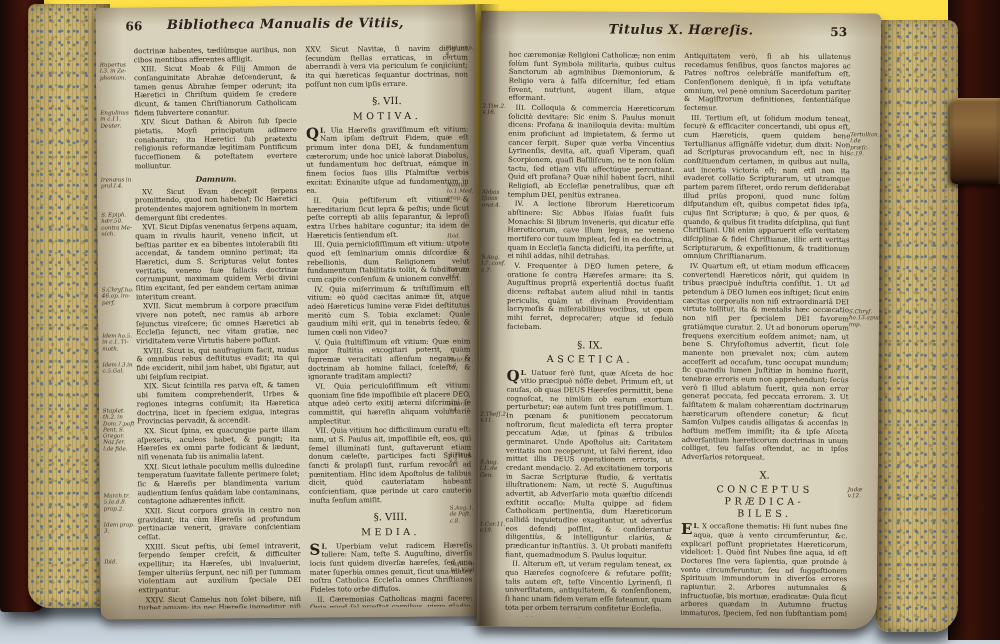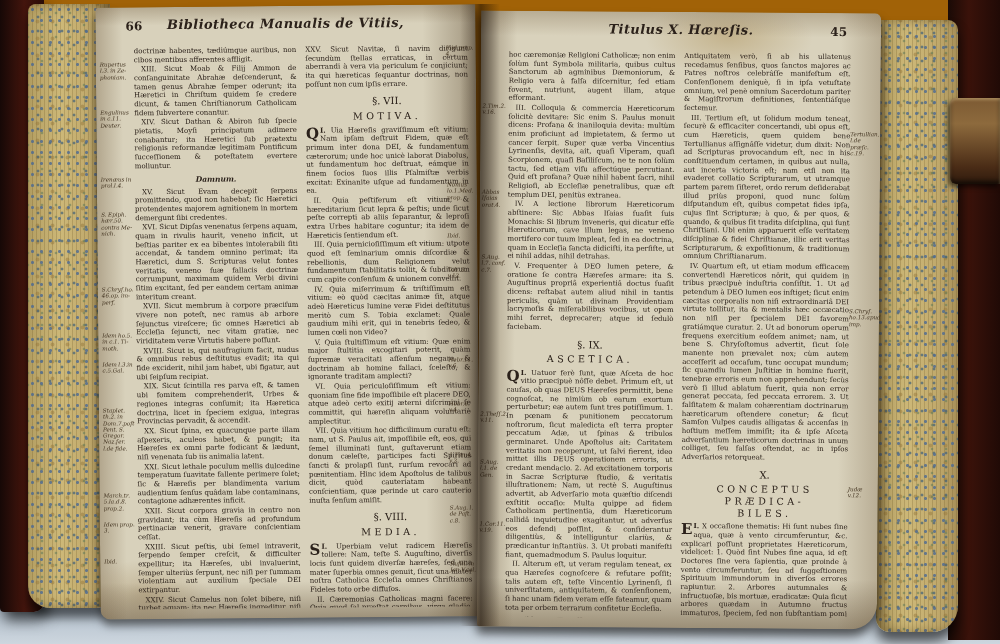--- a/index.html
+++ b/index.html
@@ -1,17 +1,17 @@
 <!DOCTYPE html>
 <html><head>
 <meta charset="utf-8">
 <style>
   html,body{margin:0;padding:0;background:#17100d;}
   #scene{position:relative;width:1000px;height:644px;overflow:hidden;
-         font-family:"DejaVu Serif","Liberation Serif",serif;background:#a16207;}
+         font-family:"DejaVu Serif","Liberation Serif",serif;background:#fde047;}
   
   .table-surface{position:absolute;left:0;right:0;bottom:0;height:52px;
     background:linear-gradient(180deg,#8ea1b1 0%,#b7c3cf 45%,#cdd6de 100%);}
   
   .cover-left{position:absolute;left:0;top:0;width:44px;height:612px;
     background:linear-gradient(90deg,#160806 0%,#43150d 55%,#2a0d08 100%);
     border-radius:0 0 10px 4px;box-shadow:4px 8px 14px rgba(0,0,0,.7);}
   .cover-right{position:absolute;left:948px;top:0;width:52px;height:640px;
     background:linear-gradient(90deg,#1a0a06,#3a120a 40%,#200a06);}
   .clasp{position:absolute;left:950px;top:98px;width:50px;height:86px;border-radius:6px 0 0 6px;
@@ -146,21 +146,21 @@
       <div class="mnote mn-inner-right" style="top: 352px;">Hebr.11. v.6.</div>
       <div class="mnote mn-inner-right" style="top: 396px;">Hebr.6. v.4.</div>
       <div class="mnote mn-inner-right" style="top: 447px;">1.Tim.4. v.2.</div>
       <div class="mnote mn-inner-right" style="top: 500px;">S.Aug. l. de Paſt. c.8.</div>
       <div class="mnote mn-inner-right" style="top: 556px;">Rufin. in Jan.V.cal.</div>
     </div>
 
   <div class="page page-right">
     <div class="phead">
       <span class="ptitle">Titulus X. Hæreſis.</span>
-      <span class="pnum-r">45</span>
+      <span class="pnum-r">53</span>
     </div>
     <div class="cols">
       <div class="col">
           <p class="para noindent">hoc cæremoniæ Religioni Catholicæ; non enim ſolùm ſunt Symbola militaria, quibus cultus Sanctorum ab agminibus Dæmoniorum, &amp; Religio vera à falſa diſcernitur, ſed etiam fovent, nutriunt, augent illam, atque efformant.</p>
           <p class="para">III. Colloquia &amp; commercia Hæreticorum ſolicitè devitare: Sic enim S. Paulus monuit dicens: Profana &amp; inaniloquia devita: multùm enim proficiunt ad impietatem, &amp; ſermo ut cancer ſerpit. Super quæ verba Vincentius Lyrinenſis, devita, ait, quaſi Viperam, quaſi Scorpionem, quaſi Baſiliſcum, ne te non ſolùm tactu, ſed etiam viſu affectúque percutiant. Quid eſt profana? Quæ nihil habent ſacri, nihil Religioſi, ab Eccleſiæ penetralibus, quæ eſt templum DEI, penitùs extranea.</p>
           <p class="para">IV. A lectione librorum Hæreticorum abſtinere: Sic Abbas Iſaias ſuaſit ſuis Monachis: Si librum inveneris, qui dicatur eſſe Hæreticorum, cave illum legas, ne veneno mortifero cor tuum impleat, ſed in ea doctrina, quam in Eccleſia ſancta didiciſti, ita perſiſte, ut ei nihil addas, nihil detrahas.</p>
           <p class="para">V. Frequenter à DEO lumen petere, &amp; oratione ſe contra Hæreſes armare: ita S. Auguſtinus propriâ experientiâ doctus ſuaſit dicens: reſtabat autem aliud nihil in tantis periculis, quàm ut divinam Providentiam lacrymoſis &amp; miſerabilibus vocibus, ut opem mihi ferret, deprecarer; atque id ſedulò faciebam.</p>
           <div class="sect">§. IX.</div>
           <div class="bighead">ASCETICA.</div>
           <p class="para noindent"><span class="pnum">I. </span><span class="dropcap">Q</span>Uatuor ferè ſunt, quæ Aſceta de hoc vitio præcipuè nôſſe debet. Primum eſt, ut cauſas, ob quas DEUS Hæreſes permittit, bene cognoſcat, ne nimiùm ob earum exortum perturbetur; eæ autem ſunt tres potiſſimum. 1. In pœnam &amp; punitionem peccatorum noſtrorum, ſicut maledicta eſt terra propter peccatum Adæ, ut ſpinas &amp; tribulos germinaret. Unde Apoſtolus ait: Caritatem veritatis non receperunt, ut ſalvi fierent, ideo mittet illis DEUS operationem erroris, ut credant mendacio. 2. Ad excitationem torporis in Sacræ Scripturæ ſtudio, &amp; veritatis illuſtrationem: Nam, ut rectè S. Auguſtinus advertit, ab Adverſario mota quæſtio diſcendi exſtitit occaſio: Multa quippe ad fidem Catholicam pertinentia, dum Hæreticorum callidâ inquietudine exagitantur, ut adverſus eos defendi poſſint, &amp; conſiderantur diligentiùs, &amp; intelliguntur clariùs, &amp; prædicantur inſtantiùs. 3. Ut probati manifeſti fiant, quemadmodum S. Paulus loquitur.</p>

